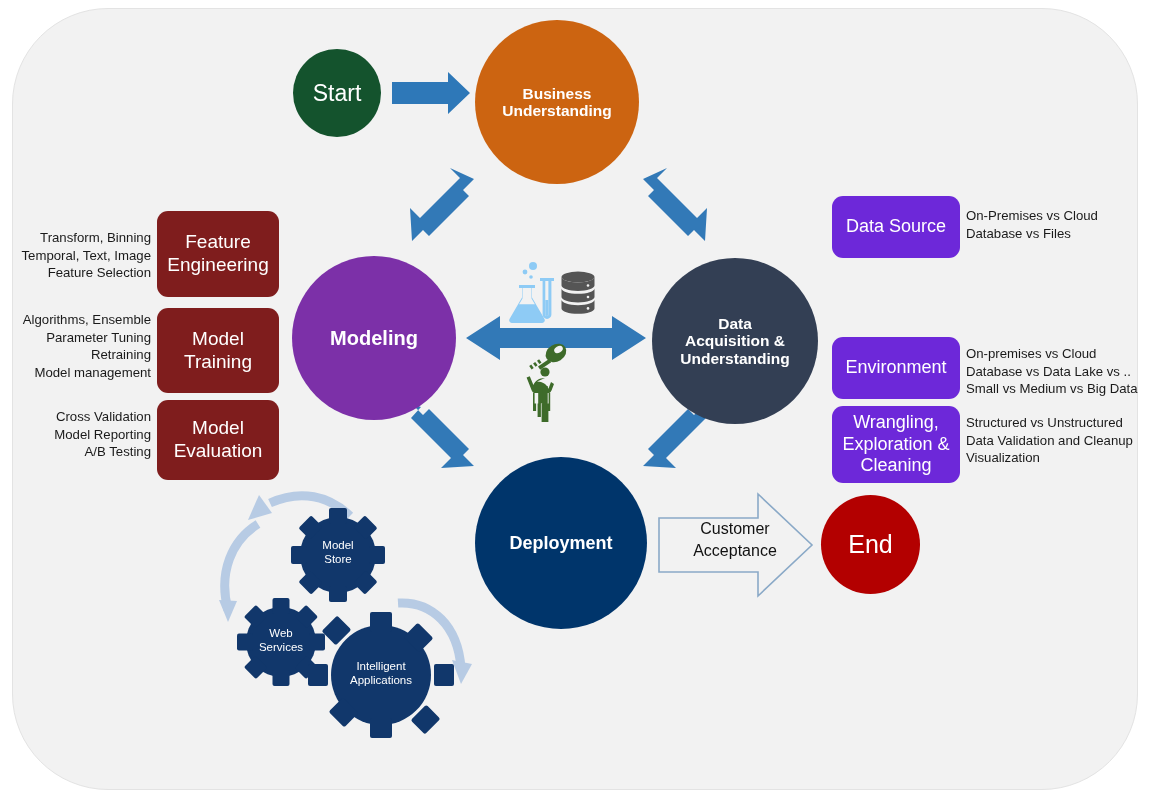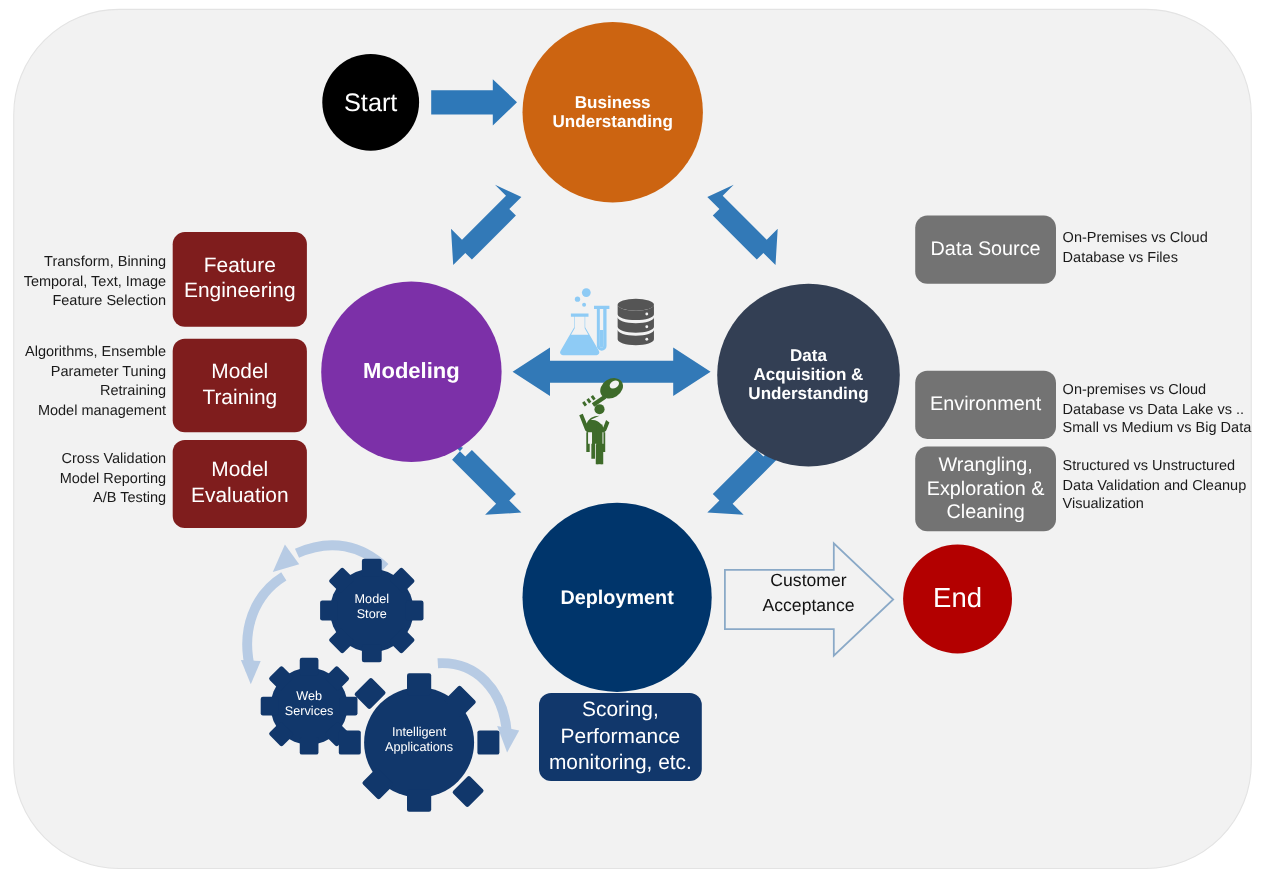--- a/index.html
+++ b/index.html
@@ -40,21 +40,21 @@
     align-items: center;
     justify-content: center;
     text-align: center;
     color: #ffffff;
     box-sizing: border-box;
   }
   .circle-label { line-height: 1.13; }
 
   #start-circle {
     left: 293px; top: 49px; width: 88px; height: 88px;
-    background: #000000;
+    background: #14532d;
     font-size: 23px;
   }
   #business-circle {
     left: 475px; top: 20px; width: 164px; height: 164px;
     background: #cc6411;
     font-size: 15.5px; font-weight: bold;
   }
   #modeling-circle {
     left: 292px; top: 256px; width: 164px; height: 164px;
     background: #7c30a8;
@@ -82,21 +82,21 @@
     border-radius: 11px;
     display: flex;
     align-items: center;
     justify-content: center;
     text-align: center;
     color: #ffffff;
     box-sizing: border-box;
     line-height: 1.2;
   }
   .purple-box { background: #7f1d1d; font-size: 19px; }
-  .slate-box  { background: #737373; font-size: 18px; }
+  .slate-box  { background: #6d28d9; font-size: 18px; }
   .navy-box   { background: #11376b; font-size: 19px; }
 
   
   .caption {
     position: absolute;
     font-size: 13.2px;
     color: #1a1a1a;
     line-height: 1.33;
   }
   .caption.right-align { text-align: right; }
@@ -369,27 +369,20 @@
       <span>Exploration &amp;</span><br>
       <span>Cleaning</span>
     </span>
   </div>
   <div class="caption left-align" style="left:966px; top:414px; width:180px;">
     <div>Structured vs Unstructured</div>
     <div>Data Validation and Cleanup</div>
     <div>Visualization</div>
   </div>
 
-  <div class="rbox navy-box" style="left:490px; top:630px; width:148px; height:80px; line-height:1.28;">
-    <span>
-      <span>Scoring,</span><br>
-      <span>Performance</span><br>
-      <span>monitoring, etc.</span>
-    </span>
-  </div>
 
   <div id="customer-acceptance-label">
     <div>Customer</div>
     <div>Acceptance</div>
   </div>
 
   <div class="gear-label" style="left:298px; top:539px; width:80px;">
     <div>Model</div>
     <div>Store</div>
   </div>

